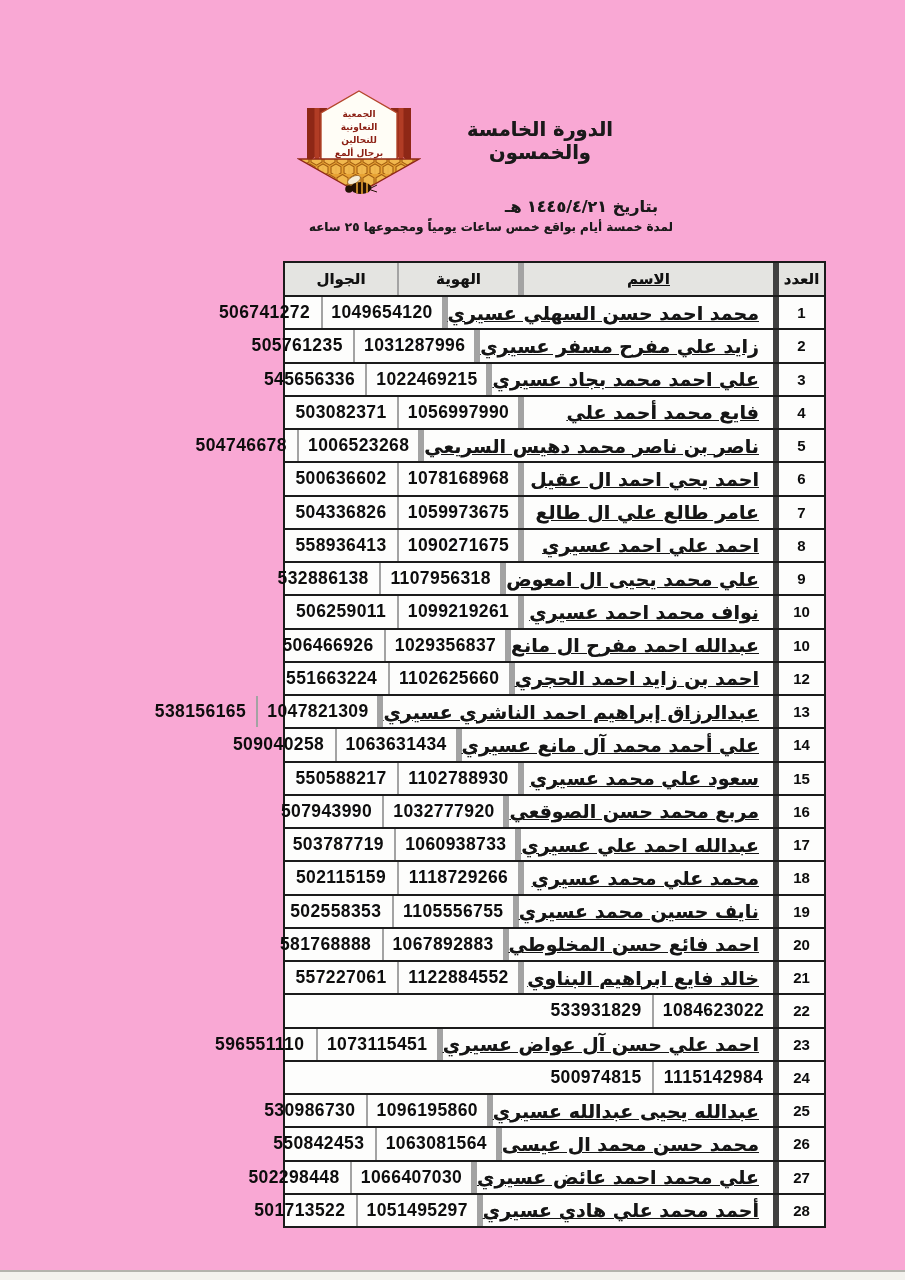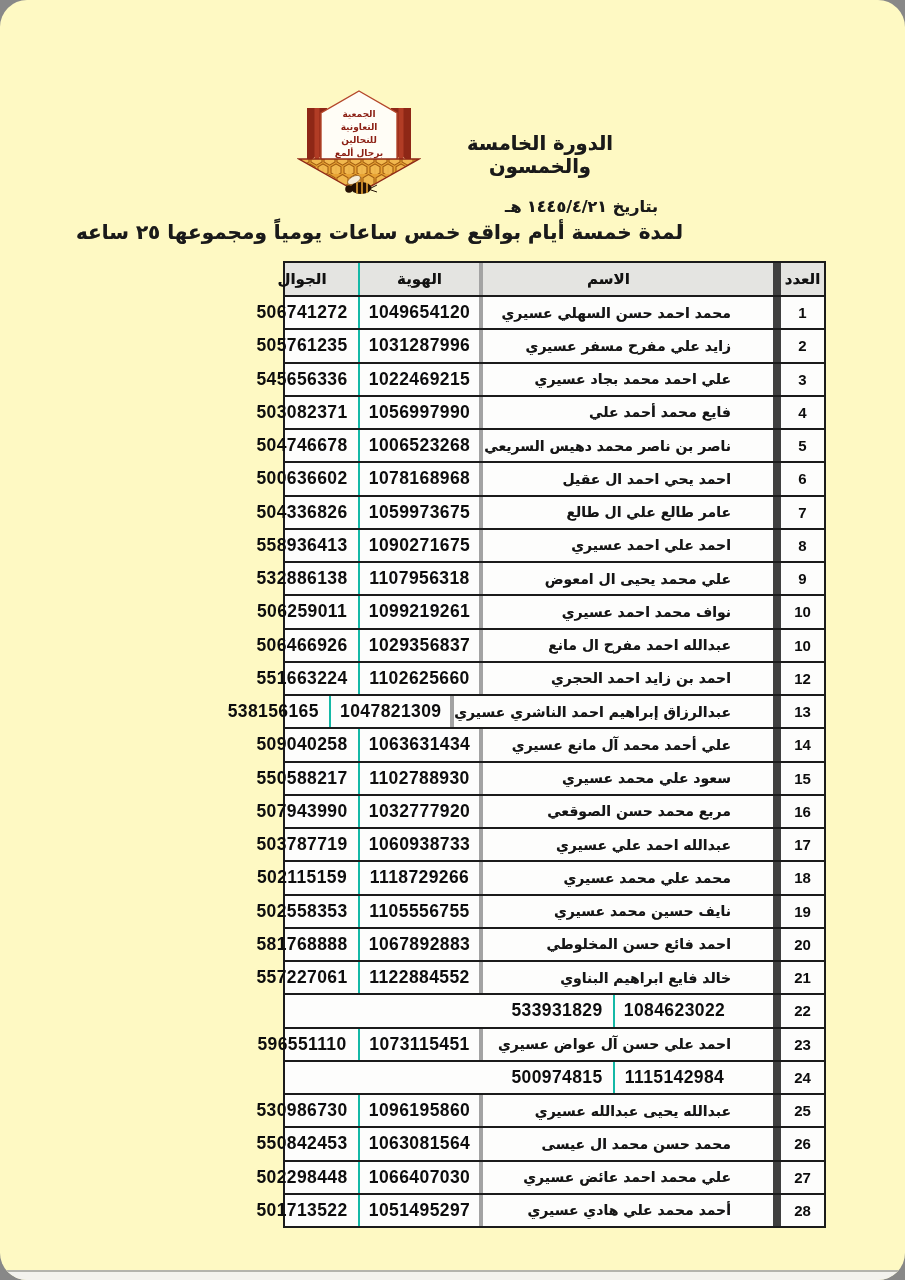--- a/index.html
+++ b/index.html
@@ -1,78 +1,77 @@
 <!DOCTYPE html>
 <html lang="ar"><head>
 <meta charset="utf-8">
 <style>
   html,body { margin:0; padding:0; background:#888; }
   .page {
     position:relative; width:905px; height:1280px;
-    background:#fef9c3; overflow:hidden;
+    background:#f9a8d4; overflow:hidden;
     font-family:"DejaVu Sans", sans-serif;
     color:#151515;
-    border-radius:27px;
   }
   
   .emblem { position:absolute; left:297px; top:86px; width:124px; height:120px; }
   .emblem svg { display:block; }
   .emblem text {
     font-family:"DejaVu Sans", sans-serif; font-weight:bold;
     font-size:9px; fill:#8c2014; text-anchor:middle;
   }
   
   .doc-title {
-    position:absolute; left:420px; top:132px; width:240px;
+    position:absolute; left:420px; top:118px; width:240px;
     text-align:center; direction:rtl;
     font-size:19.5px; font-weight:bold; color:#1a1a1a;
     text-shadow:0 0 .4px rgba(0,0,0,.55);
   }
   .date-line {
     position:absolute; left:458px; top:197px; width:200px;
     text-align:right; direction:rtl;
     font-size:16px; font-weight:bold; color:#1a1a1a;
     text-shadow:0 0 .4px rgba(0,0,0,.5);
   }
   .duration-line {
     position:absolute; left:299px; top:220px; width:384px;
     text-align:center; direction:rtl;
-    font-size:20px; font-weight:bold; color:#1a1a1a;
+    font-size:12px; font-weight:bold; color:#1a1a1a;
     text-shadow:0 0 .4px rgba(0,0,0,.5);
     white-space:nowrap;
   }
   
   .doc-table {
     position:absolute; left:283px; top:261px; width:543px;
     box-sizing:border-box; border:2px solid #1b1b1b;
     direction:rtl; background:#fdfdfc;
   }
   .thead, .tr { display:flex; }
   .thead {
     height:32px; background:#e4e4e1;
     border-bottom:2px solid #1b1b1b;
   }
   .tr { height:31.25px; border-bottom:2px solid #1b1b1b; }
   .tr:last-child { border-bottom:none; }
   .th, .td {
     display:flex; align-items:center; justify-content:center;
     box-sizing:border-box; overflow:visible;
   }
-  .col-count  { flex:0 0 51px;  border-left:8px solid #404040;margin-left:39px; }
-  .col-name   { flex:0 0 255px; border-left:4px solid #a3a3a3; }
-  .col-id     { flex:0 0 121px; border-left:2px solid #14b8a6; }
+  .col-count  { flex:0 0 51px;  border-left:6px solid #404040; }
+  .col-name   { flex:0 0 255px; border-left:6px solid #a3a3a3;text-decoration:underline; }
+  .col-id     { flex:0 0 121px; border-left:2px solid #a3a3a3; }
   .col-mobile { flex:0 0 112px; }
   .th {
     font-size:15px; font-weight:bold; color:#111;
     text-shadow:0 0 .3px rgba(0,0,0,.5);
     text-align:right;
   }
   .td.col-name {
-    justify-content:flex-start; padding-right:3px;
-    font-size:14px; font-weight:bold; white-space:nowrap;
+    justify-content:flex-start; padding-right:14px;
+    font-size:19px; font-weight:bold; white-space:nowrap;
     text-shadow:0 0 .3px rgba(0,0,0,.45);
   }
   .td.col-id, .td.col-mobile {
     font-family:"Liberation Sans", sans-serif;
     font-size:17.5px; font-weight:bold; letter-spacing:.4px; color:#0d0d0d;
   }
   .td.col-count {
     font-family:"Liberation Sans", sans-serif;
     font-size:15px; font-weight:bold; color:#0d0d0d;
   }

